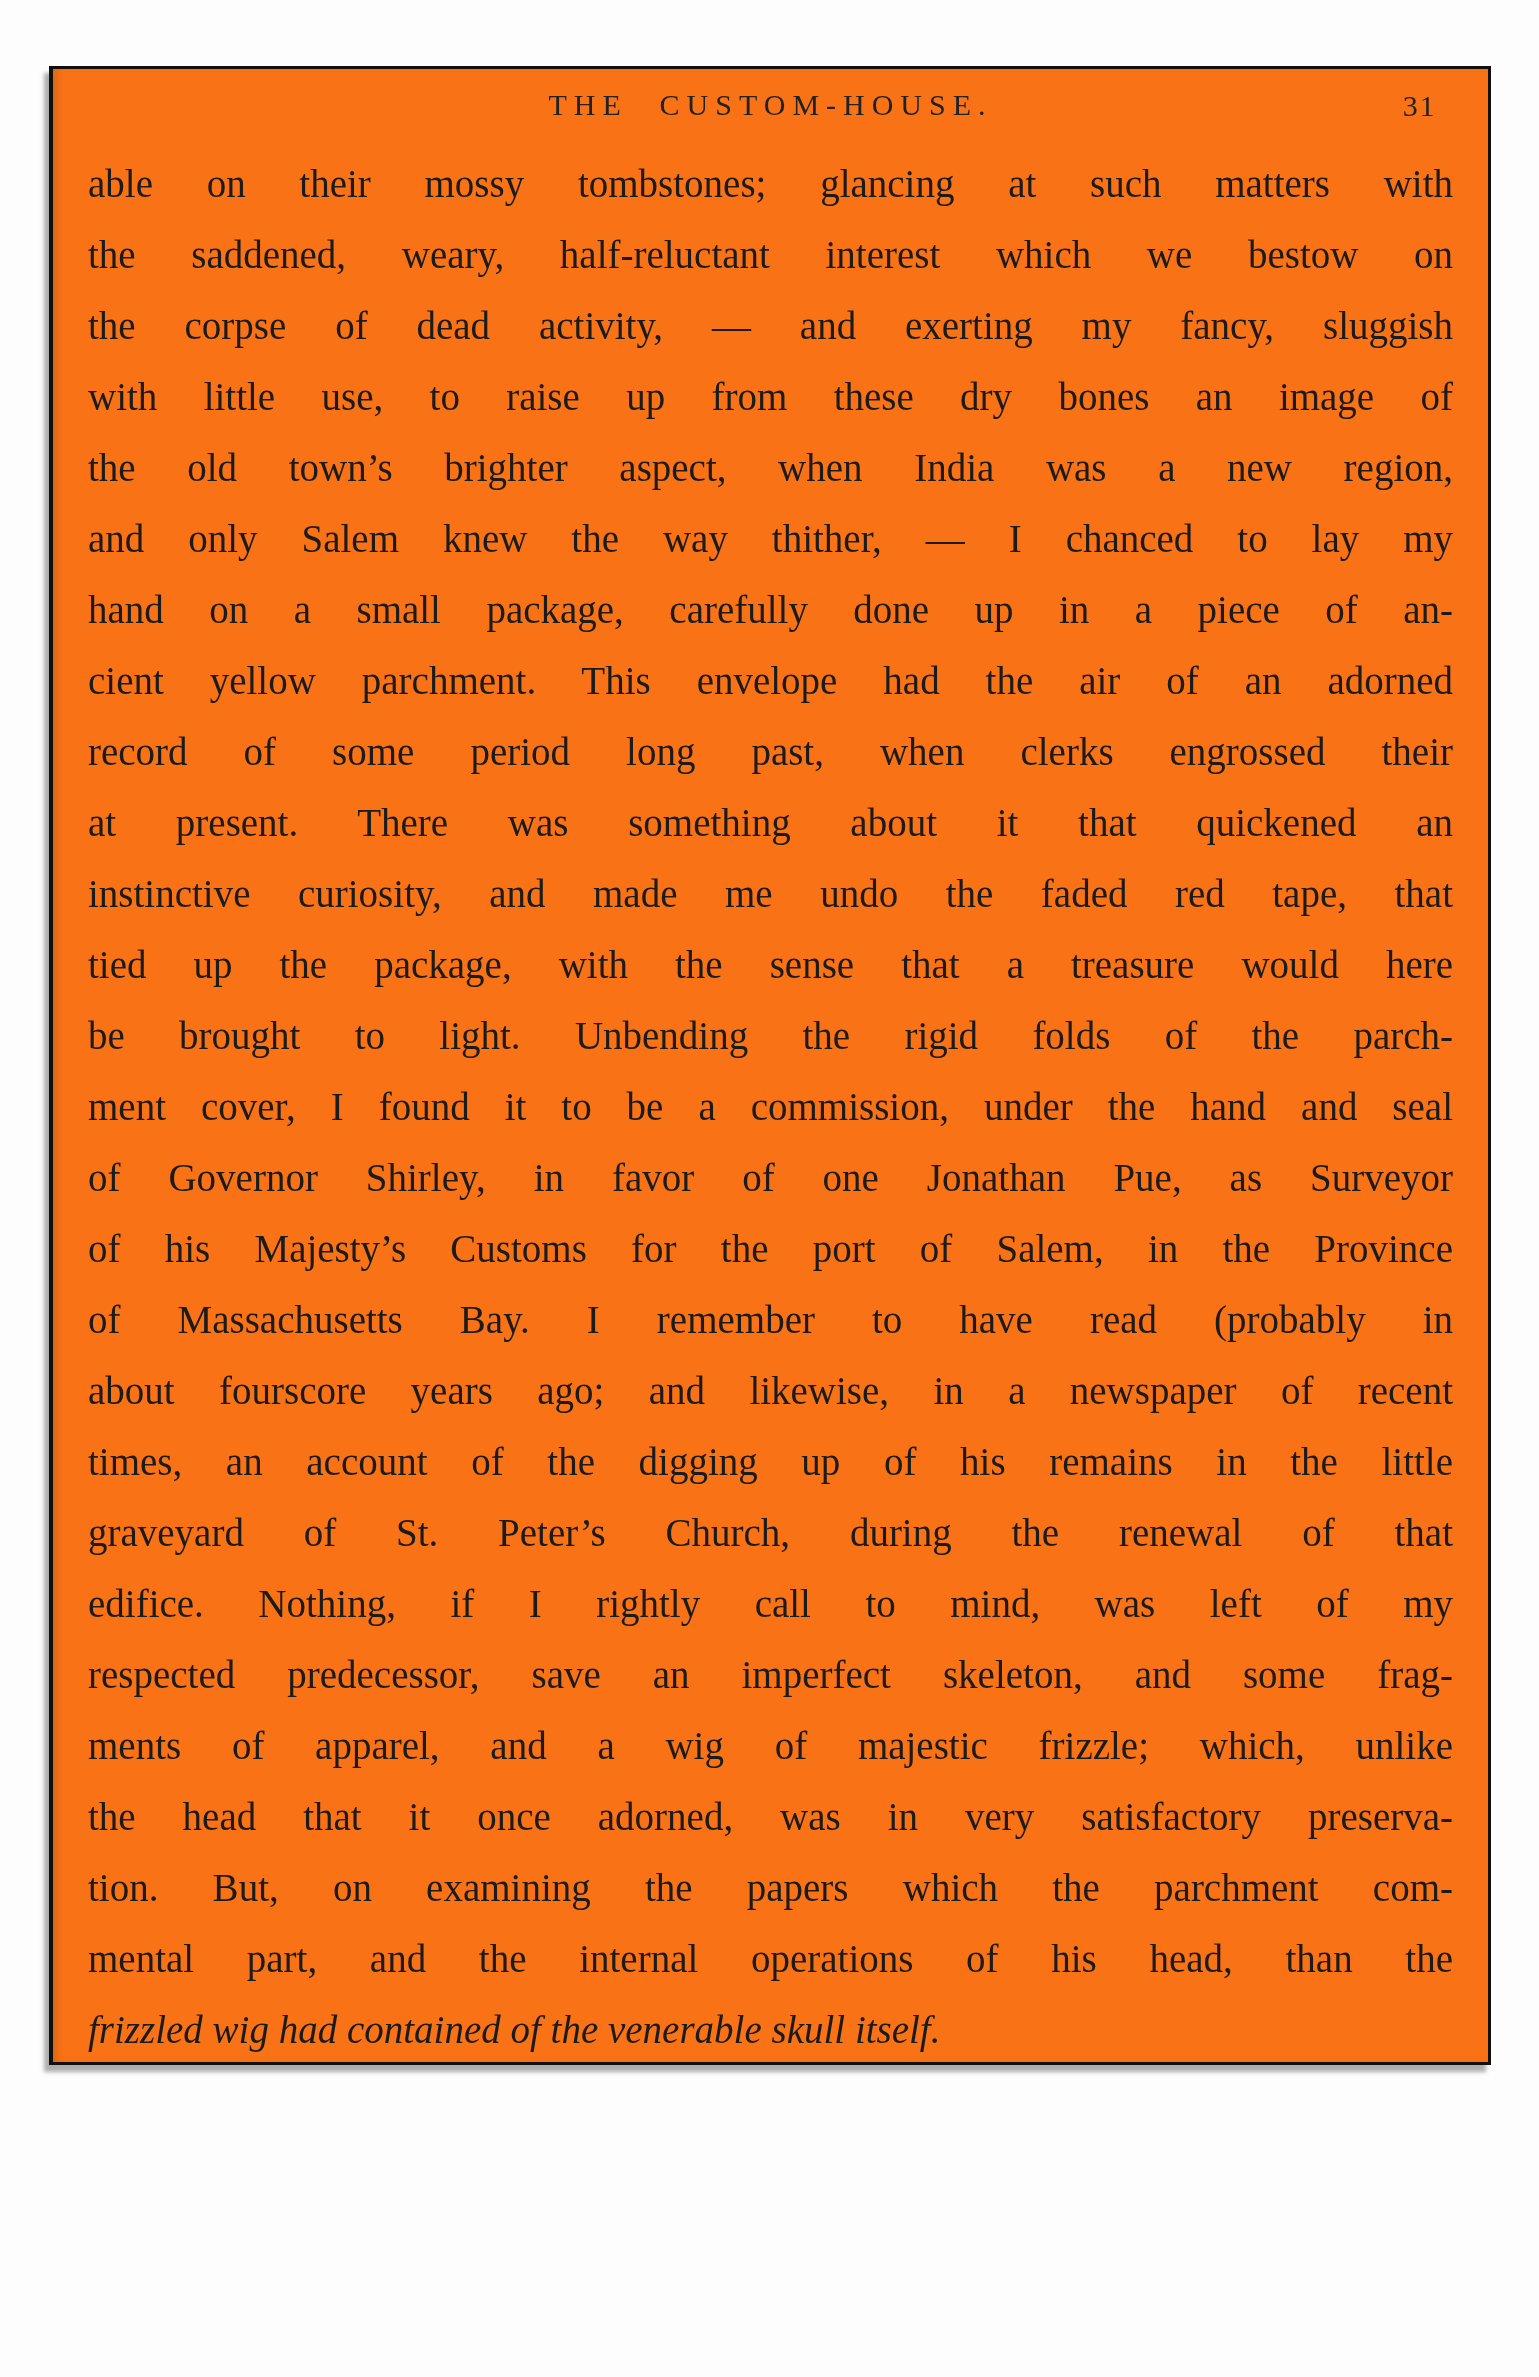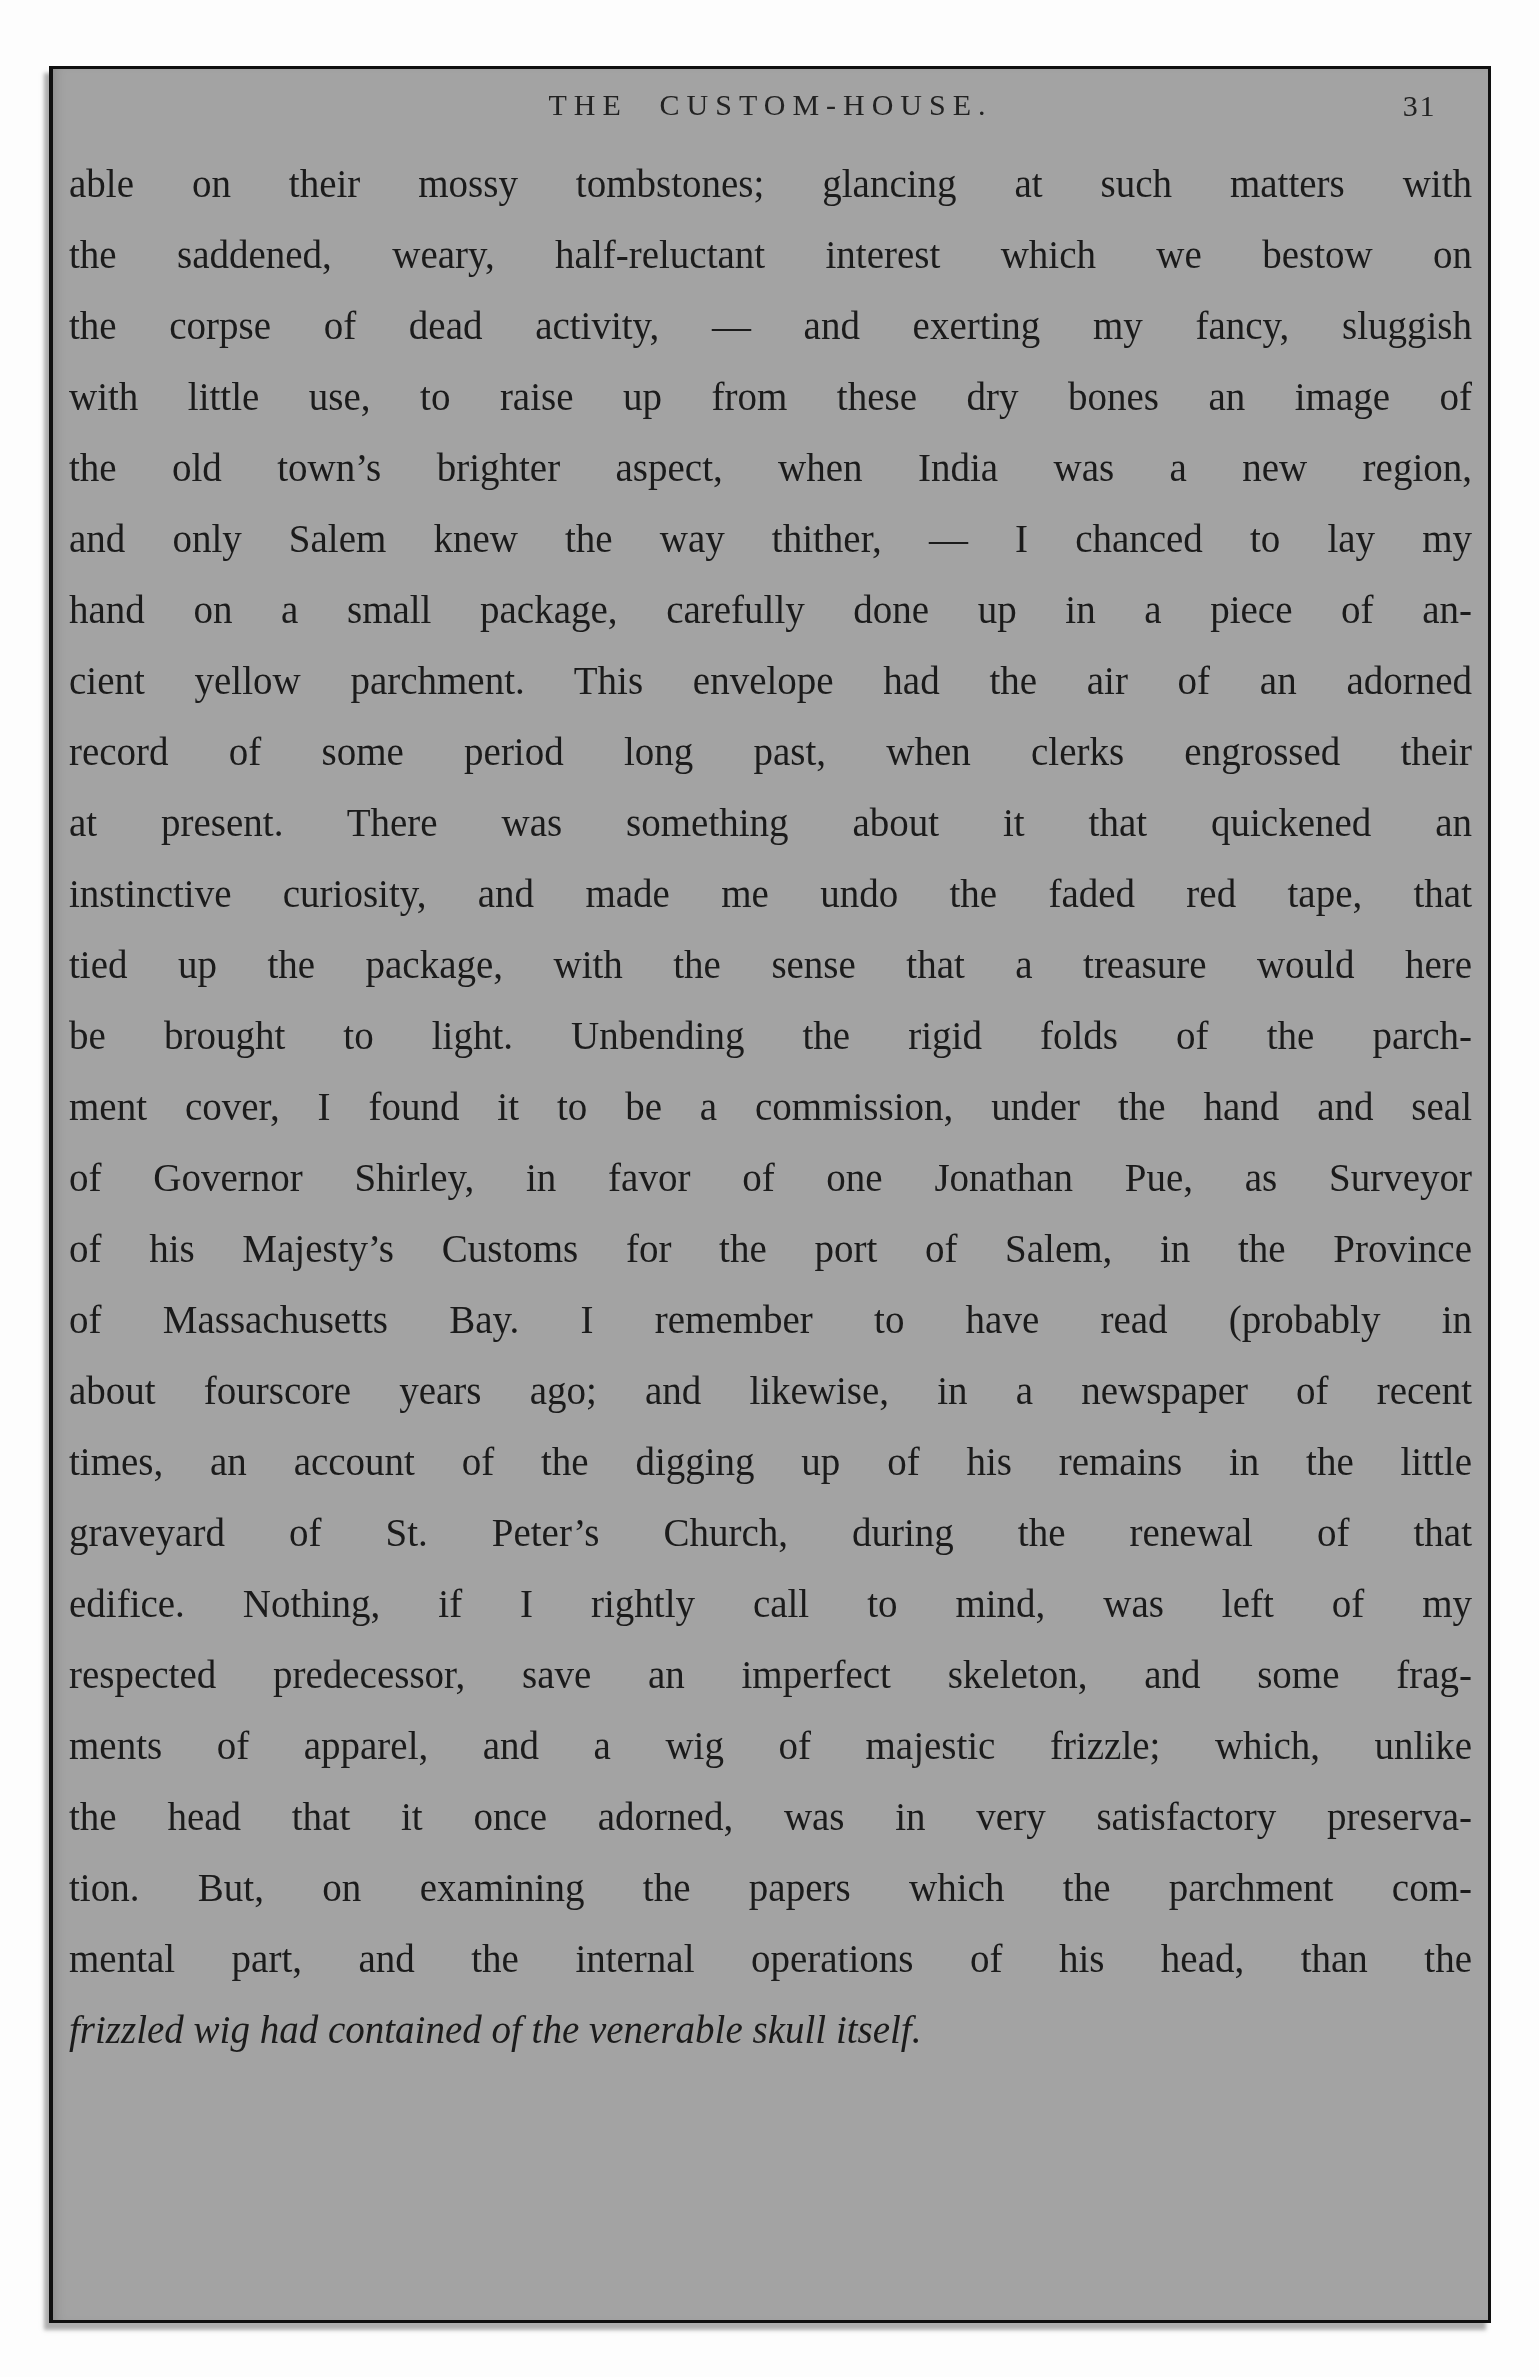--- a/index.html
+++ b/index.html
@@ -18,22 +18,22 @@
     font-family: "Liberation Serif", "DejaVu Serif", serif;
     color: #1c1c1c;
     overflow: hidden;
   }
 
   .frame {
     position: absolute;
     left: 49px;
     top: 66px;
     width: 1442px;
-    height: 2257px;
-    background: #a3a3a3;
+    height: 1999px;
+    background: #f97316;
     border: solid #101010;
     border-width: 3.1px 3.1px 3.9px 4.7px;
     box-shadow: -5.5px 7px 3.9px rgba(110,110,110,0.55),
                 inset 9.4px 0 12.6px -9.4px rgba(0,0,0,0.22);
   }
 
   .running-head {
     position: relative;
     margin-top: 19px;
     height: 38px;
@@ -52,21 +52,21 @@
     right: 52px;
     top: 0.8px;
     font-size: 30px;
     letter-spacing: 1.6px;
     color: #222222;
     margin-left: 48px;
   }
 
   .body-text {
     margin-top: 22px;
-    padding: 0 16px;
+    padding: 0 35px;
     font-size: 39px;
     line-height: 71px;
     color: #1b1b1b;
   }
 
   .body-text .line {
     text-align: justify;
     text-align-last: justify;
     white-space: normal;
   }

